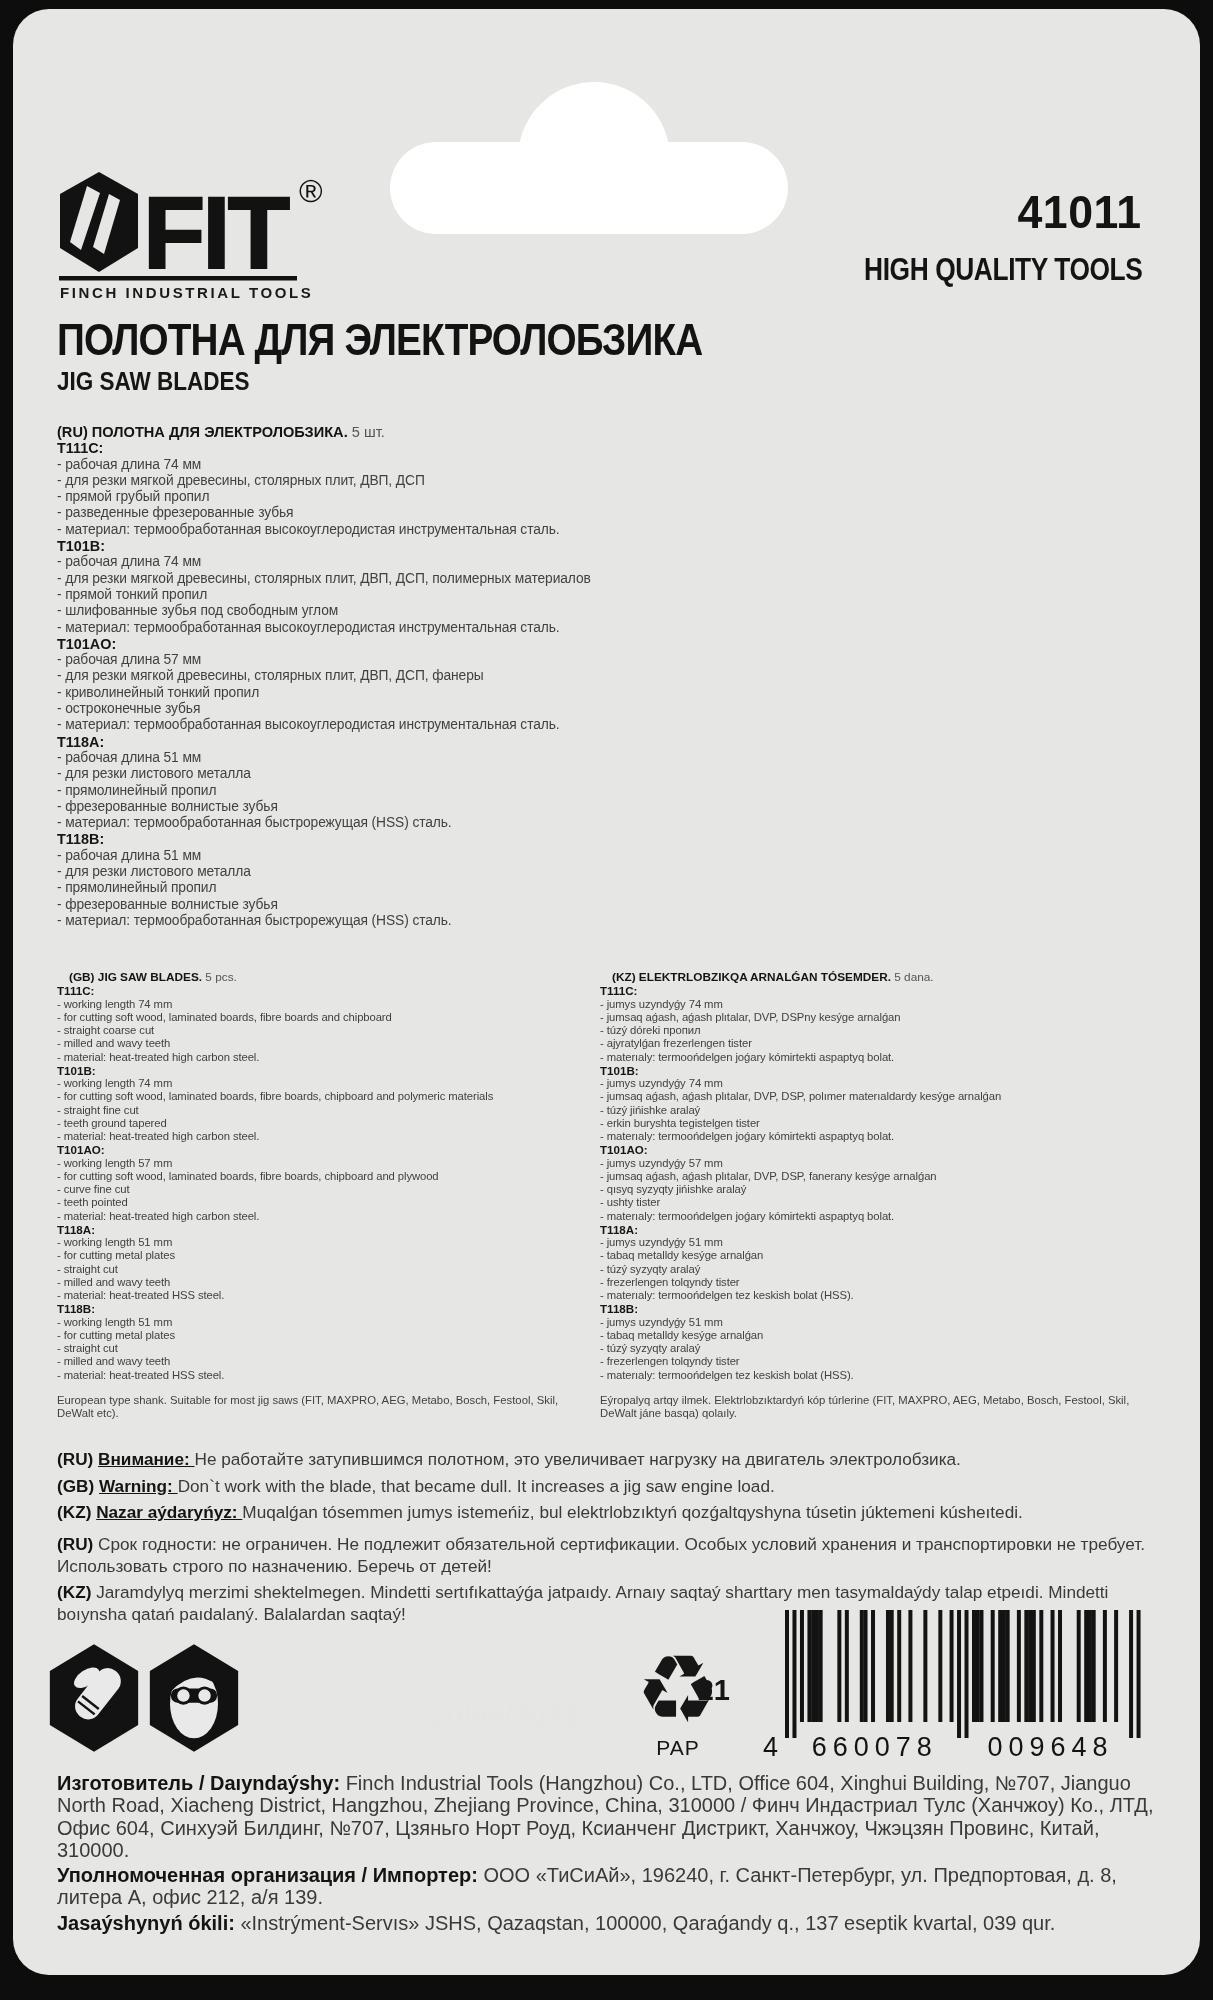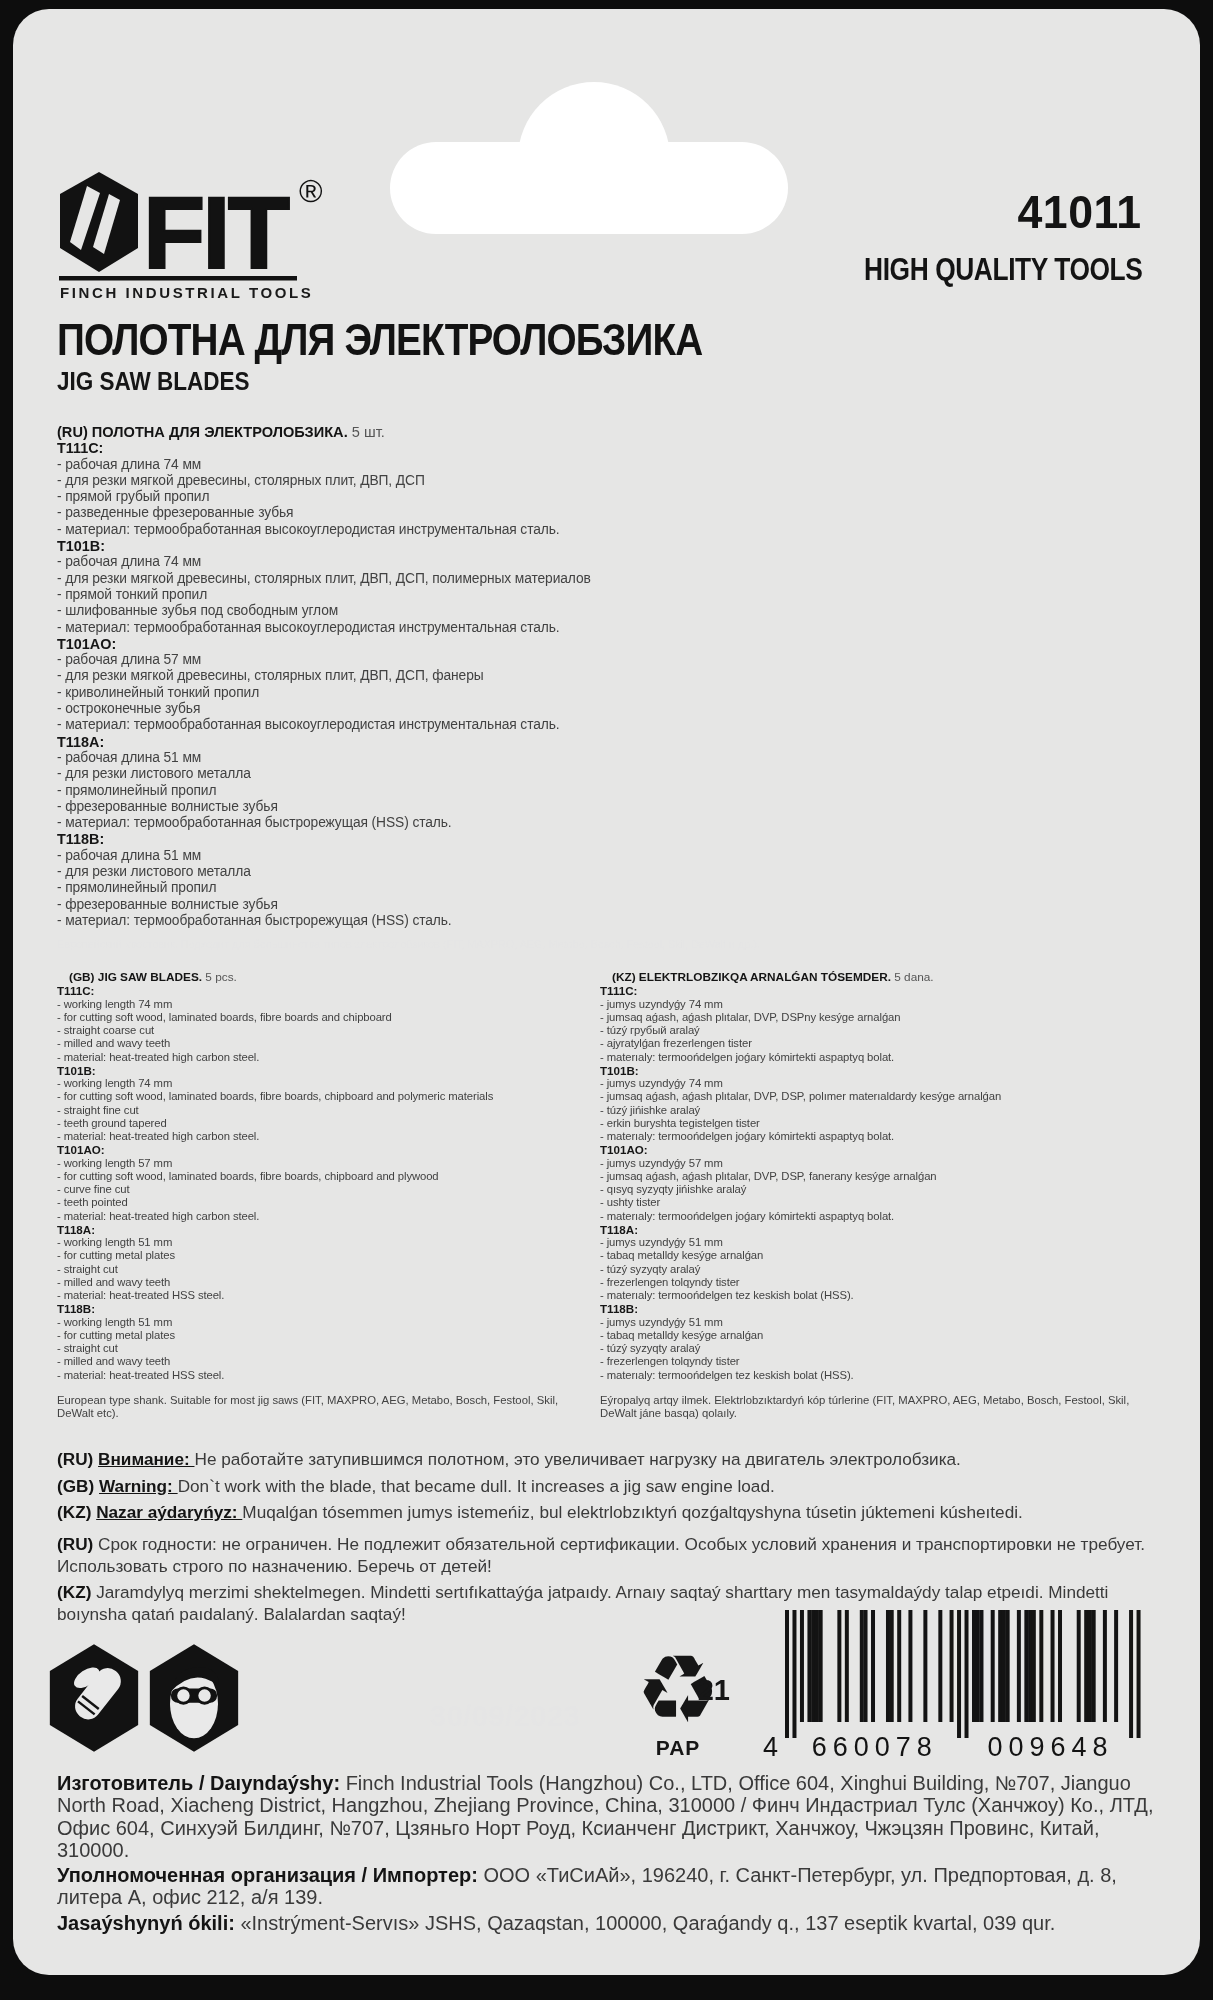--- a/index.html
+++ b/index.html
@@ -42,21 +42,21 @@
   .shelf{left:57px;top:1533px;width:1110px;font-size:17.2px;line-height:22.4px;color:#3a3a3a;}
   .shelf .row{margin-bottom:3px;}
   .shelf .pfx{font-weight:700;color:#141414;}
   
   .hexicon{width:96px;height:112px;}
   .prod-labels{left:272px;top:1655px;font-size:17.5px;font-weight:700;color:#141414;line-height:23.5px;}
   .prod-date{left:430px;top:1700px;font-size:29px;font-weight:700;color:#e5e5e5;letter-spacing:0.5px;}
   .recycle{left:626px;top:1640px;width:104px;text-align:center;color:#141414;}
   .recycle .glyph{font-size:94px;line-height:100px;color:#161616;}
   .recycle .num{position:absolute;left:0;top:34px;width:104px;text-align:right;font-size:29px;font-weight:800;color:#161616;}
-  .recycle .pap{position:absolute;left:0;top:96px;width:104px;text-align:center;font-size:21px;font-weight:700;letter-spacing:1px;color:#161616;}
+  .recycle .pap{position:absolute;left:0;top:96px;width:104px;text-align:center;font-size:21px;font-weight:400;letter-spacing:1px;color:#161616;}
   
   .footer{left:57px;top:1772px;width:1110px;font-size:20px;line-height:22.3px;color:#3a3a3a;}
   .footer .row{margin-bottom:3px;}
   .footer .lbl{font-weight:700;color:#141414;}
   .bc-digit{font-family:"Liberation Sans",sans-serif;}
 </style>
 </head>
 <body>
 
 <div class="stage">
@@ -162,21 +162,21 @@
 
   <div class="abs sec sec-kz">
     <div class="sec-head">
       <span class="sec-title">(KZ) ELEKTRLOBZIKQA ARNALǴAN TÓSEMDER.</span>
       <span class="sec-count">5 dana.</span>
     </div>
     <div>
         <div class="code">T111C:</div>
         <div class="feat">- jumys uzyndyǵy 74 mm</div>
         <div class="feat">- jumsaq aǵash, aǵash plıtalar, DVP, DSPny kesýge arnalǵan</div>
-        <div class="feat">- túzý грубый aralaý</div>
+        <div class="feat">- túzý dóreki пропил</div>
         <div class="feat">- ajyratylǵan frezerlengen tister</div>
         <div class="feat">- materıaly: termoońdelgen joǵary kómirtekti aspaptyq bolat.</div>
         <div class="code">T101B:</div>
         <div class="feat">- jumys uzyndyǵy 74 mm</div>
         <div class="feat">- jumsaq aǵash, aǵash plıtalar, DVP, DSP, polımer materıaldardy kesýge arnalǵan</div>
         <div class="feat">- túzý jińishke aralaý</div>
         <div class="feat">- erkin buryshta tegistelgen tister</div>
         <div class="feat">- materıaly: termoońdelgen joǵary kómirtekti aspaptyq bolat.</div>
         <div class="code">T101AO:</div>
         <div class="feat">- jumys uzyndyǵy 57 mm</div>

